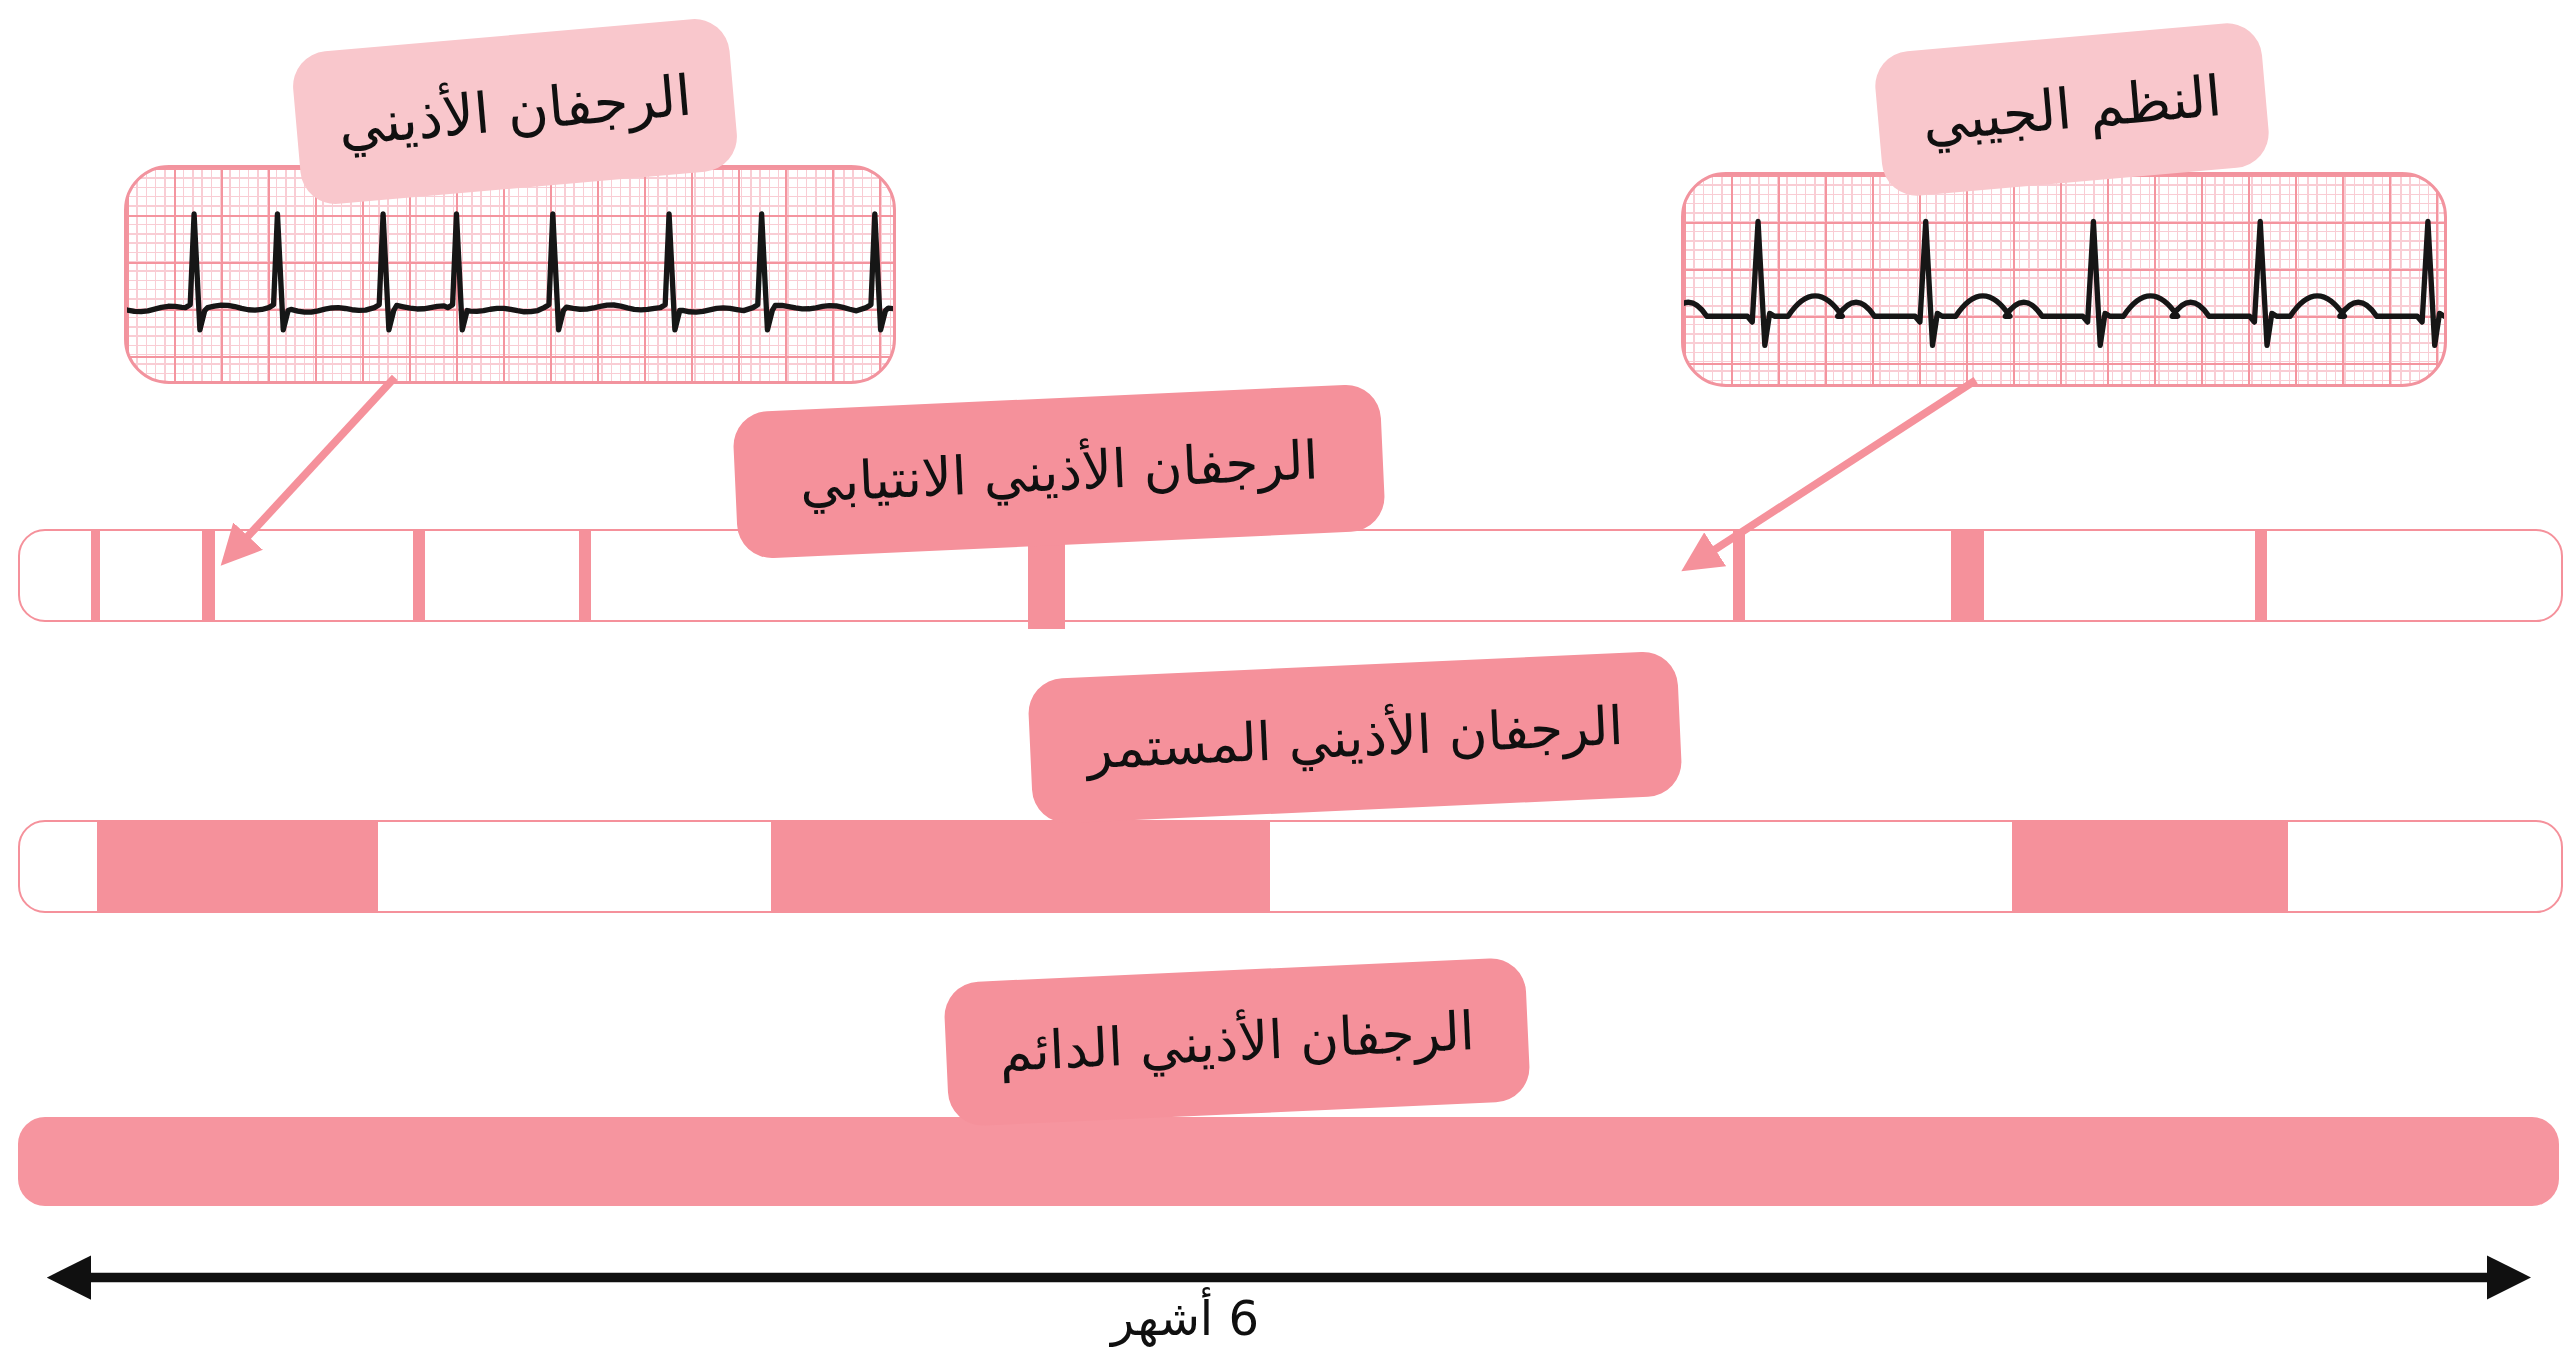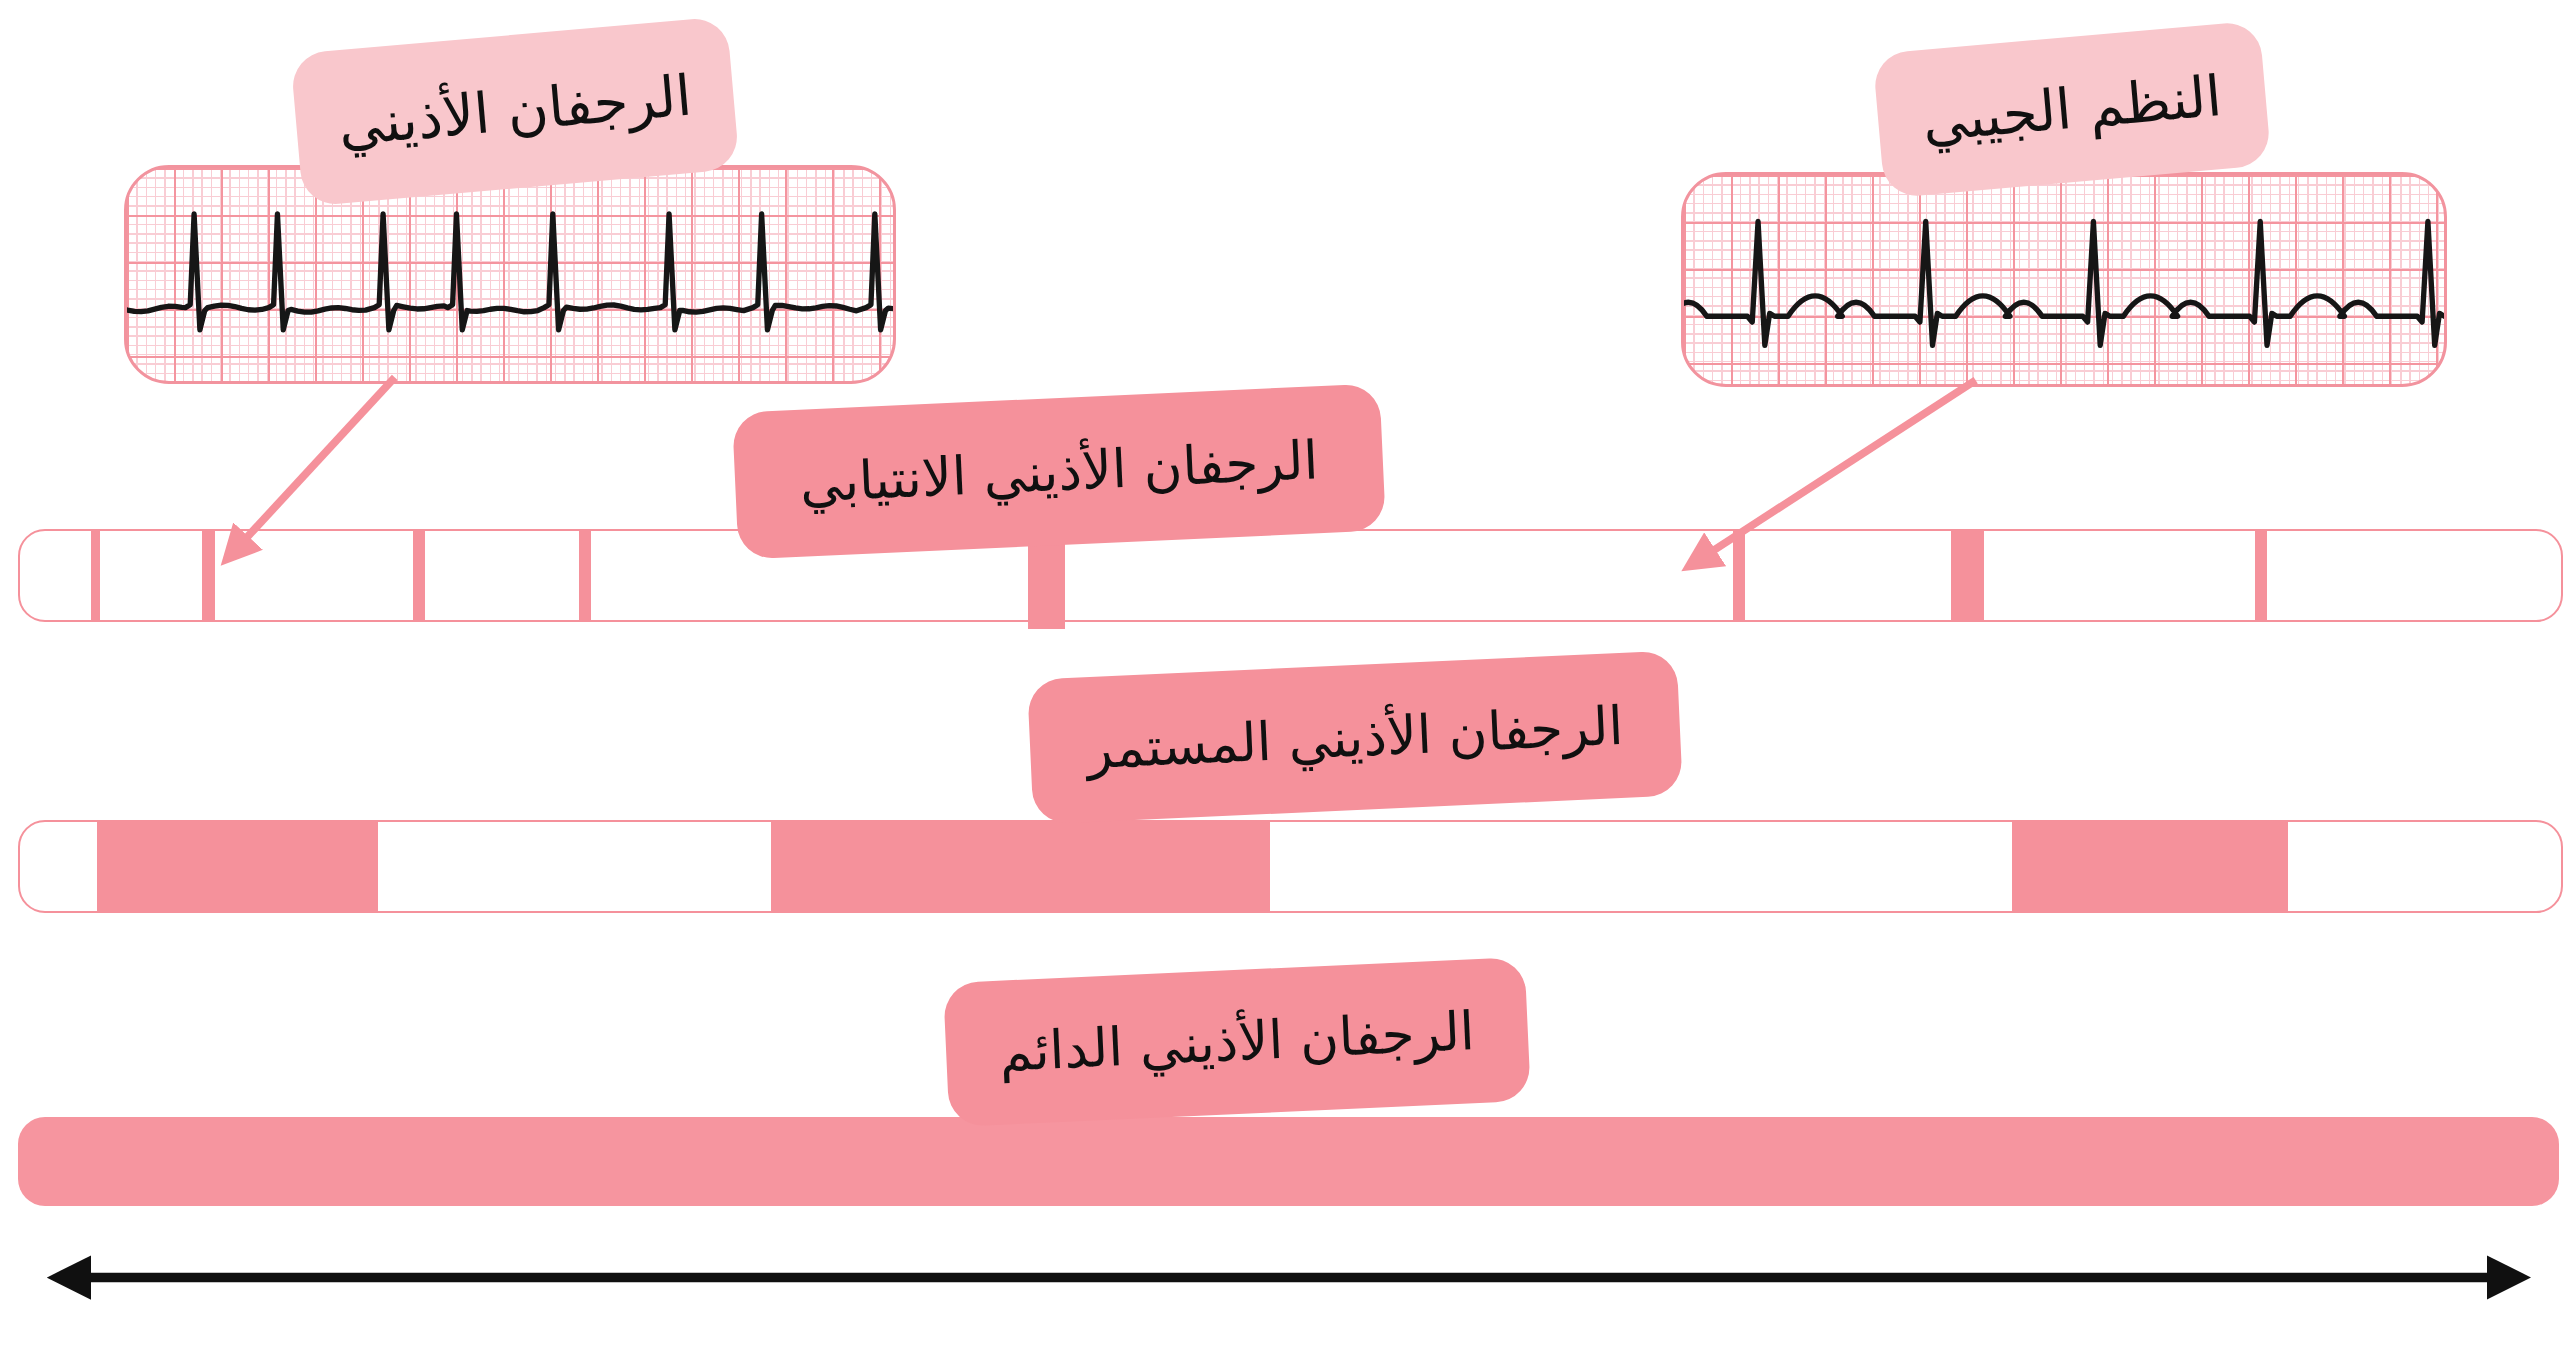--- a/index.html
+++ b/index.html
@@ -150,15 +150,16 @@
       </marker>
       <marker id="ah-black" viewBox="0 0 10 10" refX="7" refY="5" markerWidth="4.6" markerHeight="4.6" orient="auto-start-reverse">
         <path d="M0,0 L10,5 L0,10 z" fill="#101010"></path>
       </marker>
     </defs>
     <line x1="407" y1="389" x2="236" y2="574" stroke="#f5919b" stroke-width="8" marker-end="url(#ah-pink)"></line>
     <line x1="2037" y1="392" x2="1744" y2="582" stroke="#f5919b" stroke-width="8" marker-end="url(#ah-pink)"></line>
     <line x1="62" y1="1317" x2="2596" y2="1317" stroke="#101010" stroke-width="10" marker-start="url(#ah-black)" marker-end="url(#ah-black)"></line>
   </svg>
 
+  <div class="axis-caption">6 أشهر</div>
 
 </div>
 
 
 </body></html>

